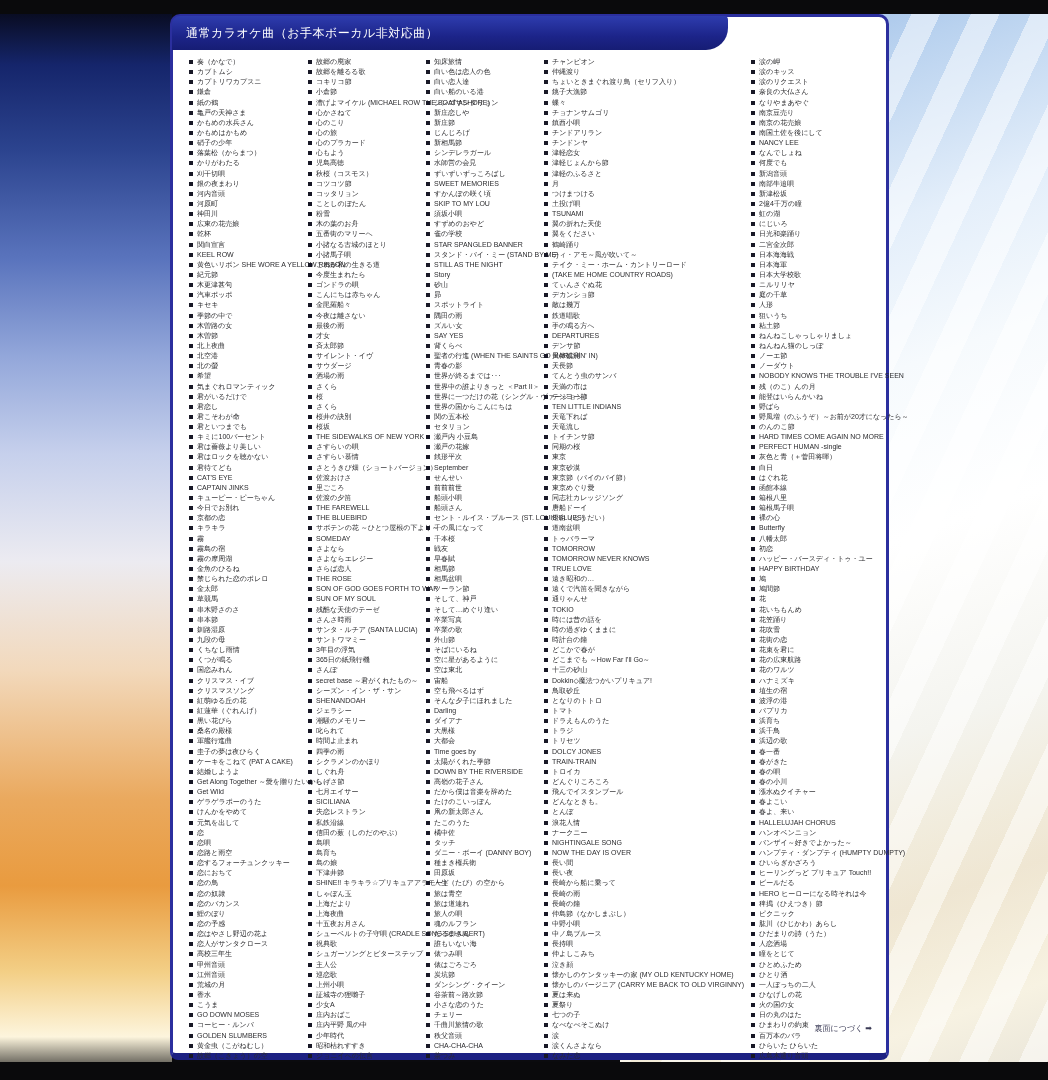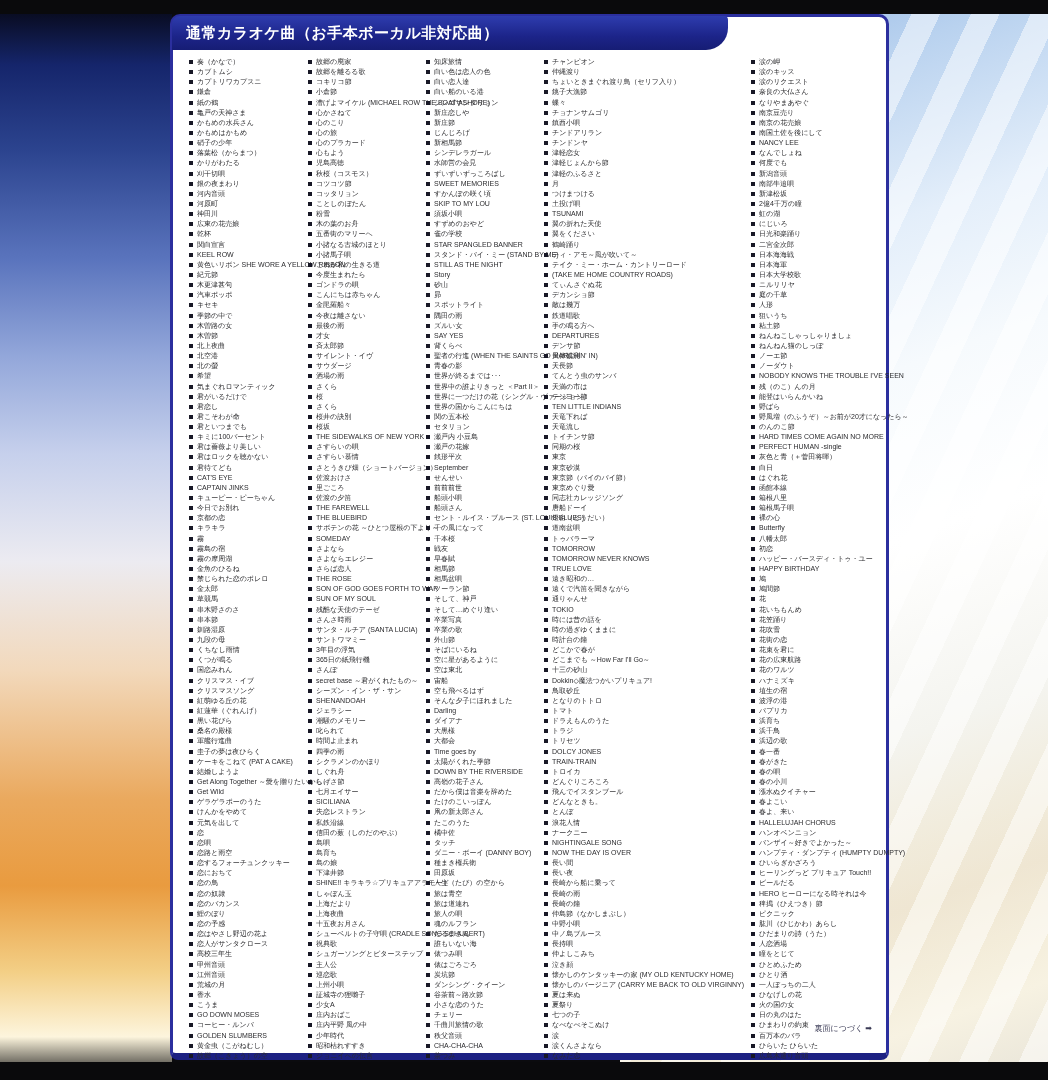--- a/index.html
+++ b/index.html
@@ -35,21 +35,21 @@
     border-bottom:7px solid #1d2182;
     border-radius:10px 10px 8px 8px;
     box-sizing:border-box;
   }
   .header-bar{
     position:absolute;left:-1px;top:-1px;width:556px;height:34px;
     background:linear-gradient(180deg,#2e3cae 0%,#1c2489 60%,#161d74 100%);
     border-radius:8px 4px 22px 0;
   }
   .header-title{
-    color:#ffffff;font-weight:bold;font-size:15px;line-height:34px;
+    color:#ffffff;font-weight:normal;font-size:12px;line-height:34px;
     padding-left:14px;letter-spacing:.5px;white-space:nowrap;
   }
   
   .col{position:absolute;top:40px;}
   .col-0{left:16px;width:118px;}
   .col-1{left:135px;width:118px;}
   .col-2{left:253px;width:118px;}
   .col-3{left:371px;width:118px;}
   .col-4{left:578px;width:136px;}
   .song{

